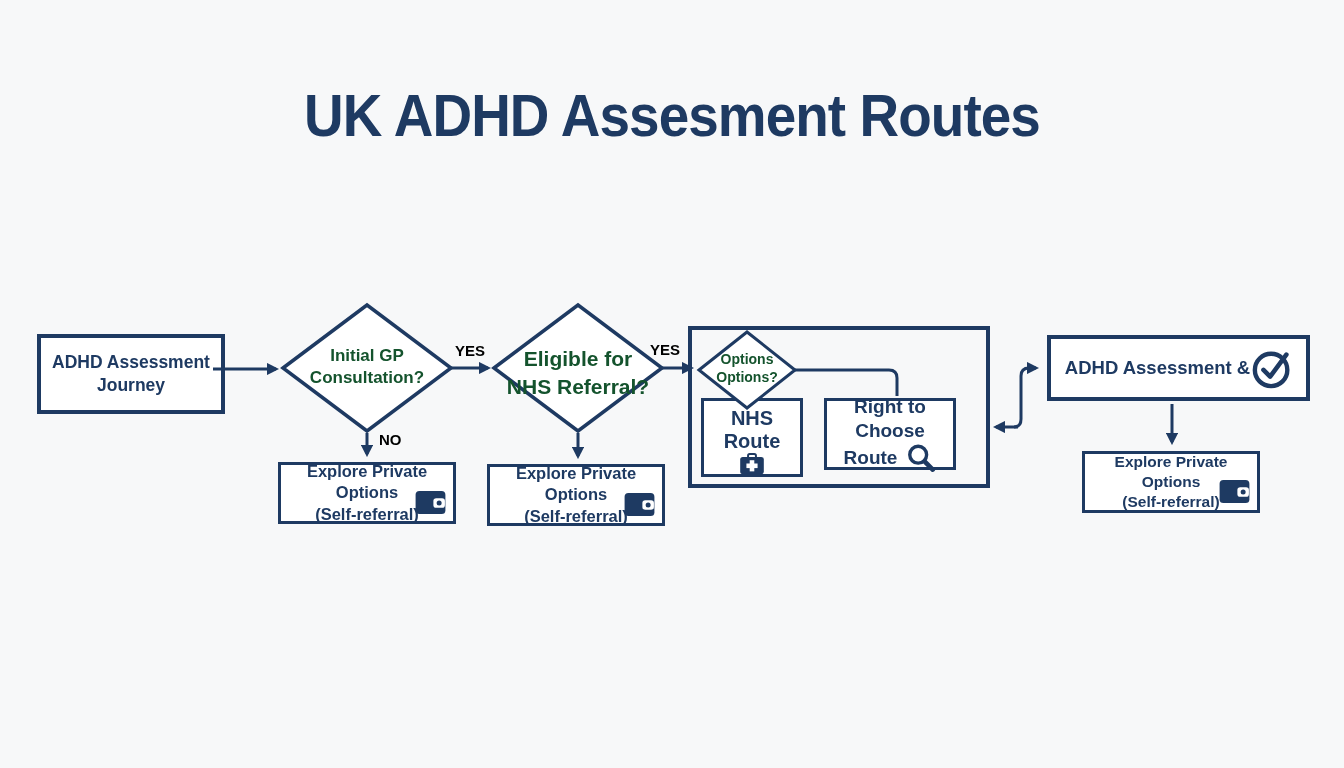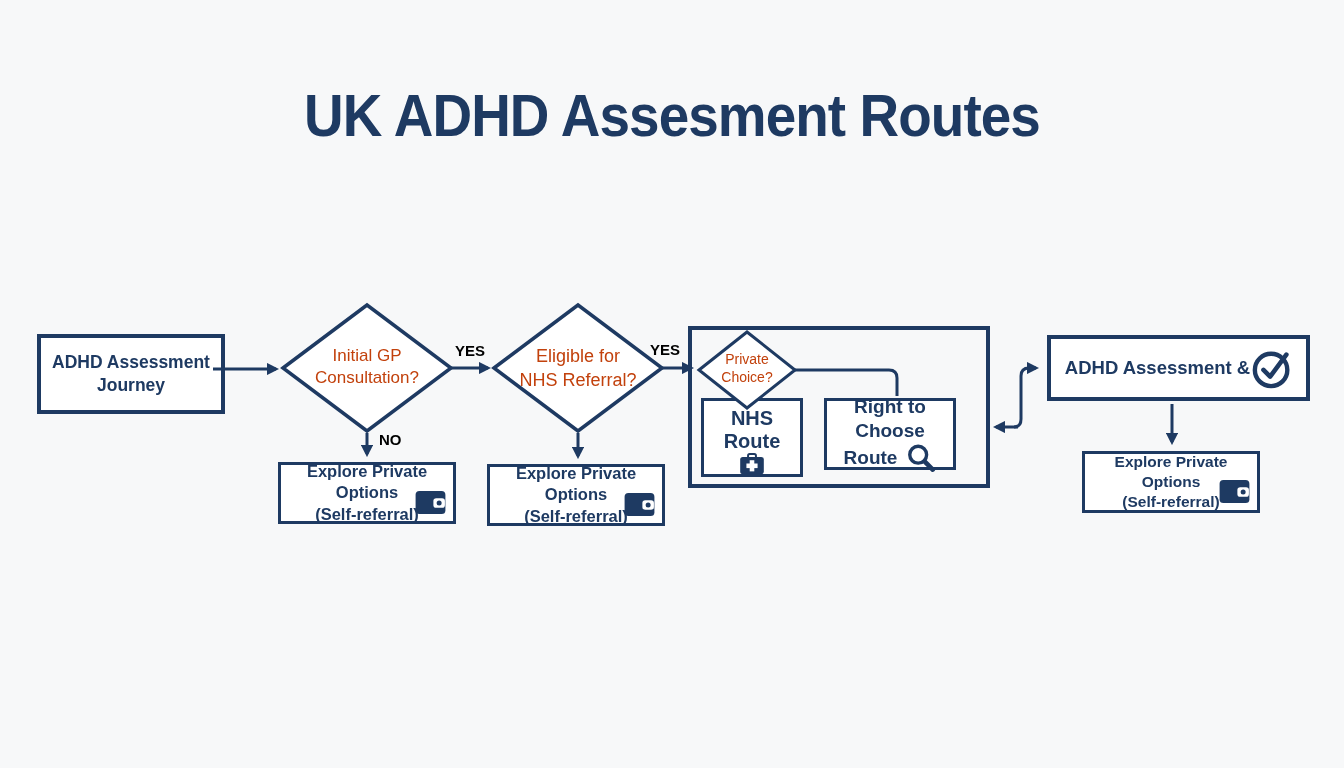--- a/index.html
+++ b/index.html
@@ -79,26 +79,26 @@
     padding: 0 12px 0 12px;
   }
   #assessment-box .lines { flex: 1; }
 
   .svg-layer { position: absolute; inset: 0; z-index: 2; pointer-events: none; }
 
   .diamond-text {
     position: absolute;
     z-index: 3;
     text-align: center;
-    font-weight: normal;
-    color: #c2410c;
+    font-weight: bold;
+    color: #14532d;
     line-height: 1.32;
   }
   #gp-diamond-text      { left: 287px; top: 345px; width: 160px; font-size: 17px; }
-  #referral-diamond-text{ left: 498px; top: 345px; width: 160px; font-size: 18px; }
+  #referral-diamond-text{ left: 498px; top: 345px; width: 160px; font-size: 21px; }
   #patient-diamond-text { left: 697px; top: 351px; width: 100px; font-size: 14px; line-height: 1.28; }
 
   .edge-label {
     position: absolute;
     z-index: 3;
     font-weight: bold;
     font-size: 15px;
     color: #000000;
   }
   #yes-label-1 { left: 450px; top: 342px; width: 40px; text-align: center; }
@@ -212,21 +212,21 @@
 
   <div class="diamond-text" id="gp-diamond-text">
     <div>Initial GP</div>
     <div>Consultation?</div>
   </div>
   <div class="diamond-text" id="referral-diamond-text">
     <div>Eligible for</div>
     <div>NHS Referral?</div>
   </div>
   <div class="diamond-text" id="patient-diamond-text">
-    <div>Private</div>
-    <div>Choice?</div>
+    <div>Options</div>
+    <div>Options?</div>
   </div>
 
   <div class="edge-label" id="yes-label-1">YES</div>
   <div class="edge-label" id="yes-label-2">YES</div>
   <div class="edge-label" id="no-label-1">NO</div>
 
 </div>
 
 </body></html>

